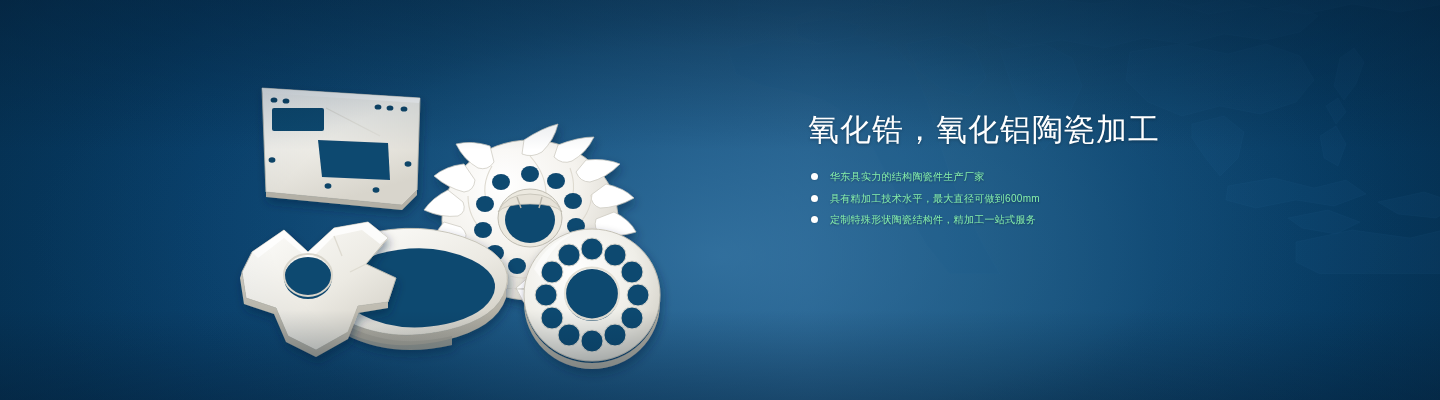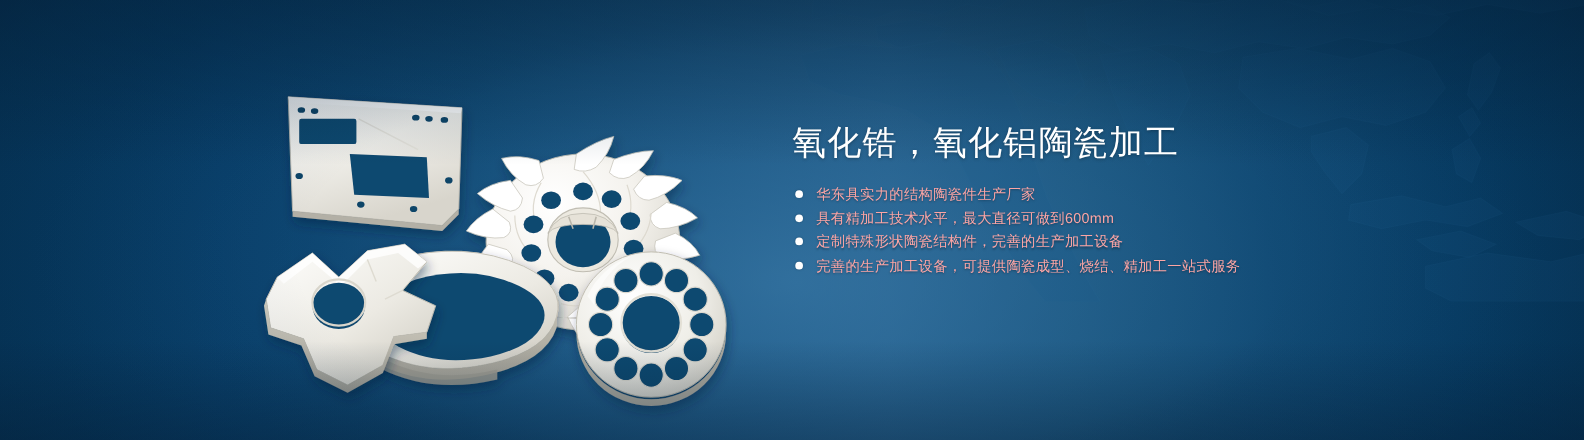--- a/index.html
+++ b/index.html
@@ -95,21 +95,21 @@
     left: 230px;
     top: 40px;
     width: 480px;
     height: 350px;
   }
   .products svg { display: block; width: 100%; height: 100%; }
 
   
   .copy {
     position: absolute;
-    left: 720px;
+    left: 808px;
     top: 108px;
     width: 600px;
   }
   .headline {
     color: #ffffff;
     font-size: 31px;
     line-height: 44px;
     letter-spacing: 1px;
     font-weight: 400;
     margin: 0 0 14px 0;
@@ -130,22 +130,22 @@
   .bullet-dot {
     flex: 0 0 auto;
     width: 7px;
     height: 7px;
     border-radius: 50%;
     background: #ffffff;
     margin: 0 12px 0 3px;
     box-shadow: 0 0 2px rgba(0,0,0,0.25);
   }
   .bullet-text {
-    color: #fca5a5;
-    font-size: 13px;
+    color: #86efac;
+    font-size: 10px;
     line-height: 21.5px;
     letter-spacing: 0.3px;
     text-shadow: 0 1px 2px rgba(0,0,0,0.35);
   }
 </style>
 </head>
 <body>
 
 <div class="banner">
 
@@ -360,22 +360,18 @@
       <li class="bullet-row">
         <span class="bullet-dot"></span>
         <span class="bullet-text">华东具实力的结构陶瓷件生产厂家</span>
       </li>
       <li class="bullet-row">
         <span class="bullet-dot"></span>
         <span class="bullet-text">具有精加工技术水平，最大直径可做到600mm</span>
       </li>
       <li class="bullet-row">
         <span class="bullet-dot"></span>
-        <span class="bullet-text">定制特殊形状陶瓷结构件，完善的生产加工设备</span>
-      </li>
-      <li class="bullet-row">
-        <span class="bullet-dot"></span>
-        <span class="bullet-text">完善的生产加工设备，可提供陶瓷成型、烧结、精加工一站式服务</span>
+        <span class="bullet-text">定制特殊形状陶瓷结构件，精加工一站式服务</span>
       </li>
     </ul>
   </div>
 
 </div>
 
 </body></html>

